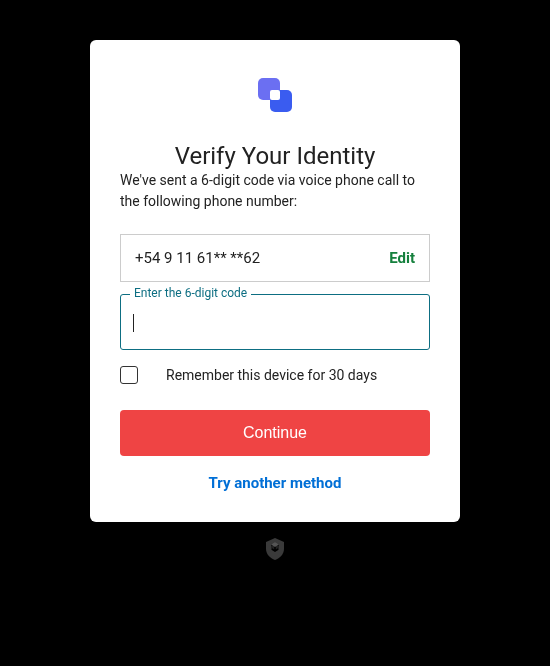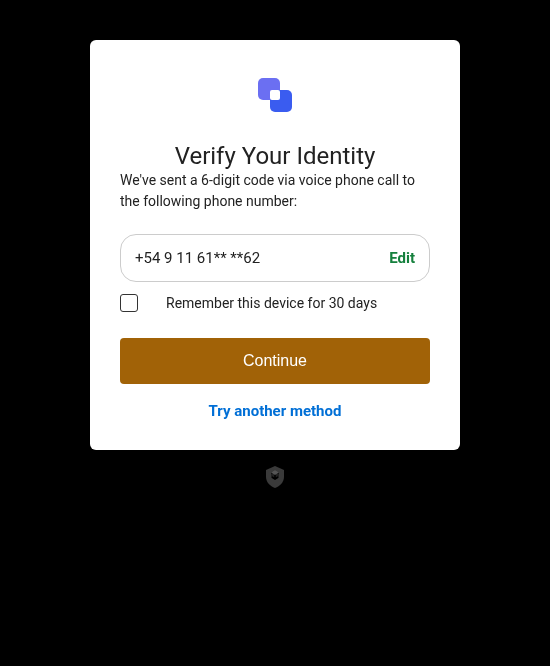--- a/index.html
+++ b/index.html
@@ -42,21 +42,21 @@
     .subtitle {
       font-size: 14px;
       color: #222;
       text-align: left;
       line-height: 1.5;
       margin-bottom: 22px;
     }
     .phone-row {
       width: 100%;
       border: 1px solid #ccc;
-      border-radius: 16px;
+      border-radius: 0;
       padding: 14px 14px;
       display: flex;
       align-items: center;
       justify-content: space-between;
       margin-bottom: 12px;
     }
     .phone-number {
       font-size: 15px;
       color: #222;
     }
@@ -103,21 +103,21 @@
       border-radius: 3px;
       cursor: pointer;
       flex-shrink: 0;
     }
     .remember-label {
       font-size: 14px;
       color: #222;
     }
     .continue-btn {
       width: 100%;
-      background: #a16207;
+      background: #ef4444;
       color: #fff;
       border: none;
       border-radius: 4px;
       padding: 14px;
       font-size: 16px;
       font-weight: 400;
       cursor: pointer;
       margin-bottom: 18px;
     }
     .resend-row {
@@ -169,20 +169,26 @@
   </div>
 
   <h1 class="title">Verify Your Identity</h1>
   <p class="subtitle">We've sent a 6-digit code via voice phone call to the following phone number:</p>
 
   <div class="phone-row">
     <span class="phone-number">+54 9 11 61** **62</span>
     <span class="edit-link">Edit</span>
   </div>
 
+  <div class="code-field">
+    <span class="code-label">Enter the 6-digit code</span>
+    <div class="code-input">
+      <span class="caret"></span>
+    </div>
+  </div>
 
   <div class="remember-row">
     <div class="checkbox"></div>
     <span class="remember-label">Remember this device for 30 days</span>
   </div>
 
   <button class="continue-btn">Continue</button>
 
 
   <div class="try-another">Try another method</div>

